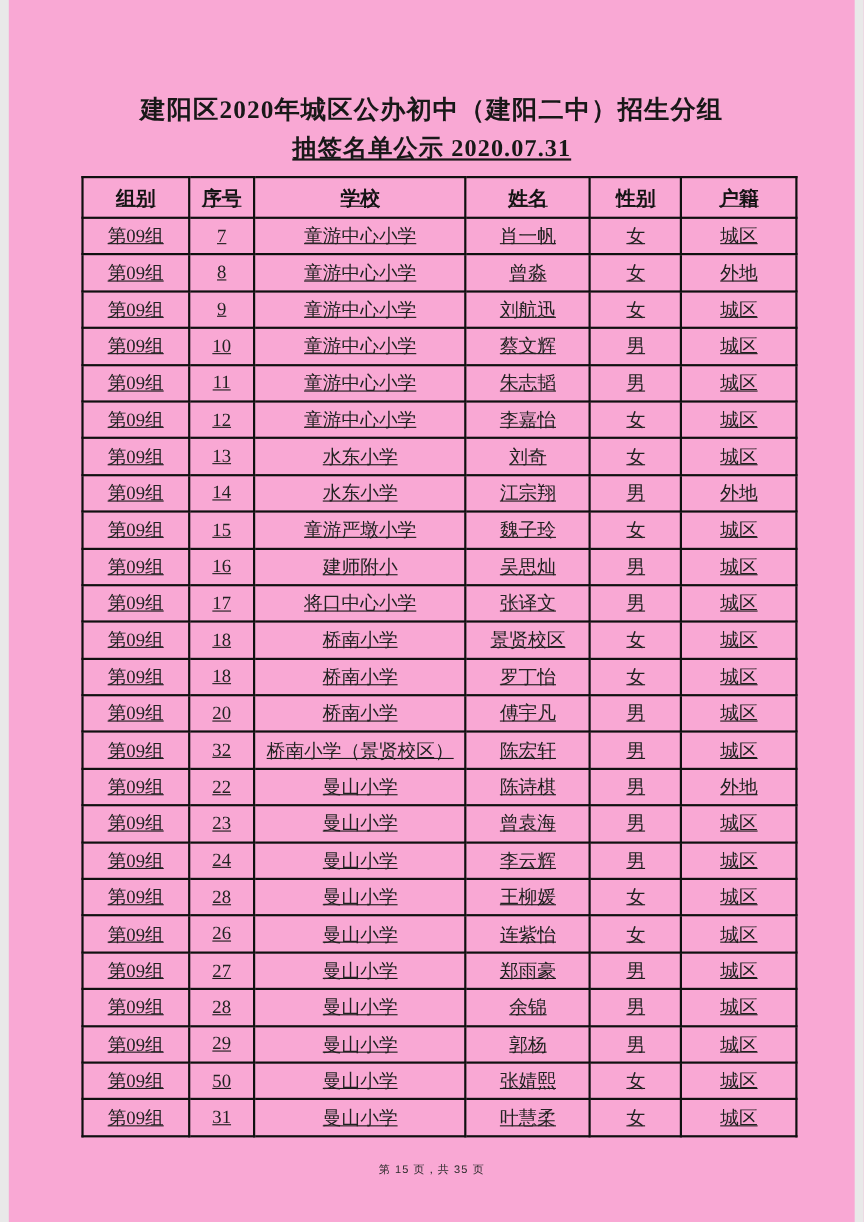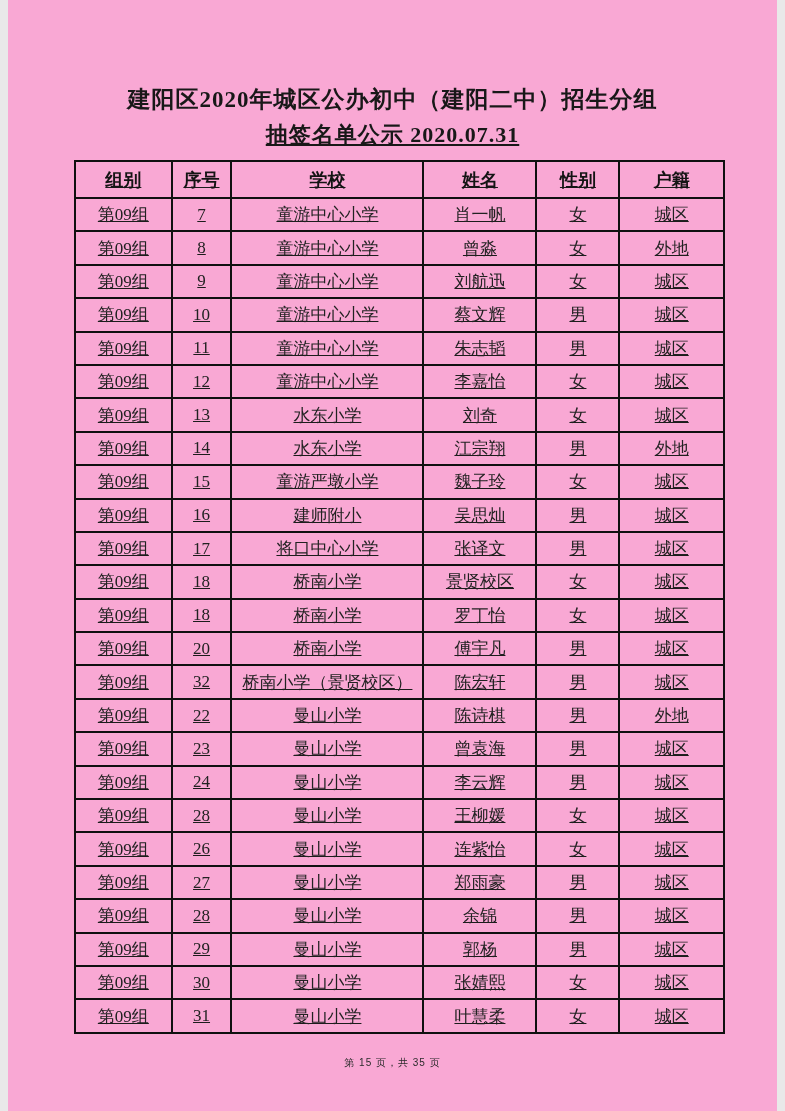--- a/index.html
+++ b/index.html
@@ -296,21 +296,21 @@
         <tr>
           <td>第09组</td>
           <td>29</td>
           <td>曼山小学</td>
           <td>郭杨</td>
           <td>男</td>
           <td>城区</td>
         </tr>
         <tr>
           <td>第09组</td>
-          <td>30</td>
+          <td>50</td>
           <td>曼山小学</td>
           <td>张婧熙</td>
           <td>女</td>
           <td>城区</td>
         </tr>
         <tr>
           <td>第09组</td>
           <td>31</td>
           <td>曼山小学</td>
           <td>叶慧柔</td>

